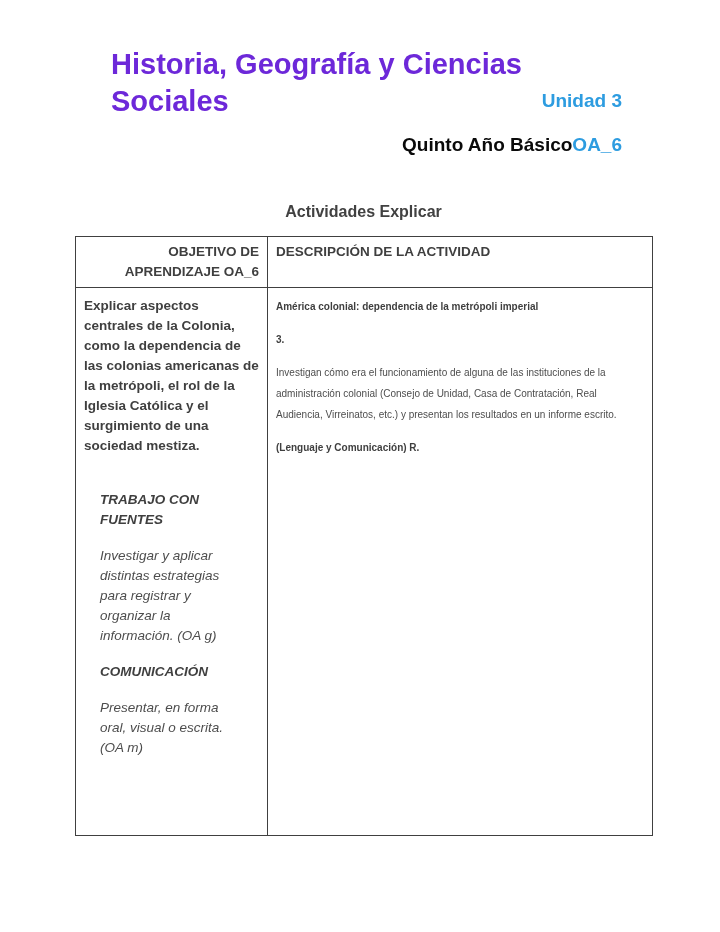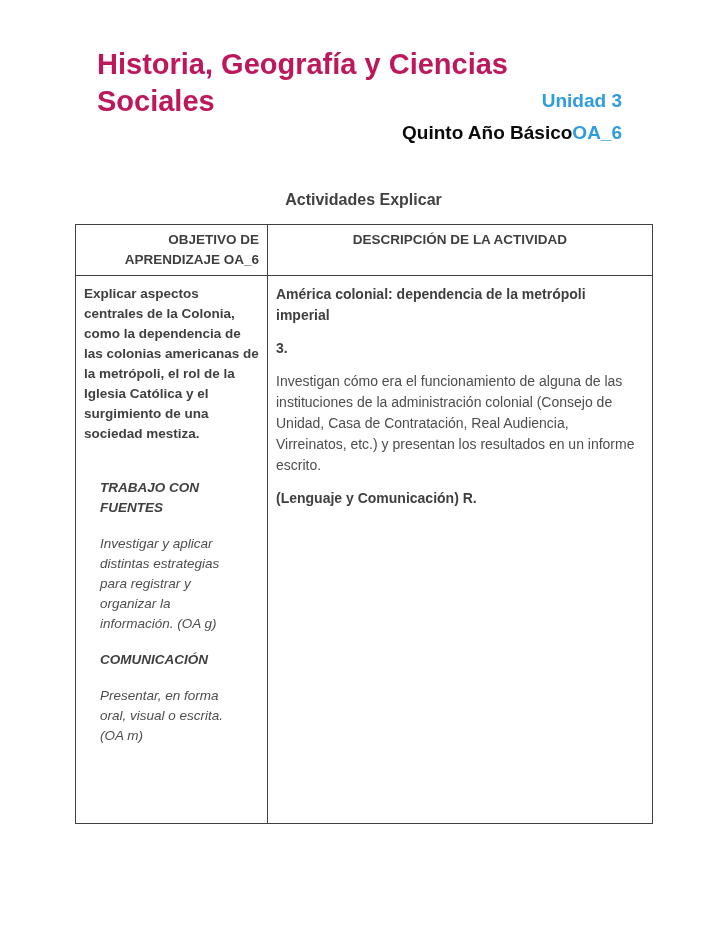--- a/index.html
+++ b/index.html
@@ -15,26 +15,26 @@
     position: relative;
     width: 720px;
     height: 932px;
     background: #ffffff;
   }
   .header {
     position: relative;
     margin: 46px 98px 0 97px; 
   }
   .doc-title {
-    margin: 0;
+    margin: 14px;
     width: 440px;
     font-size: 29px;
     line-height: 37px;
     font-weight: bold;
-    color: #be185d;
+    color: #6d28d9;
     letter-spacing: 0;
   }
   .unit-label {
     position: absolute;
     right: 0;
     top: 44px;
     font-size: 19px;
     font-weight: bold;
     color: #2d9ce0;
   }
@@ -79,30 +79,30 @@
   col.col-activity  { width: 385px; }
   th {
     font-size: 13.5px;
     line-height: 20px;
     font-weight: bold;
     color: #3f3f3f;
     padding: 5px 8px;
     height: 48px;
   }
   th.objective-header { text-align: right; }
-  th.activity-header  { text-align: center; vertical-align: top; }
+  th.activity-header  { text-align: left; vertical-align: top; }
   td.objective-cell {
     padding: 8px 6px 8px 8px;
     font-size: 13.5px;
     line-height: 20px;
     color: #4d4d4d;
   }
   td.activity-cell {
     padding: 8px 10px 8px 8px;
-    font-size: 14px;
+    font-size: 10px;
     line-height: 21px;
     color: #4d4d4d;
   }
   .objective-main {
     margin: 0 0 34px 0;
     font-weight: bold;
     color: #3f3f3f;
   }
   .obj-section { margin: 0 0 16px 0; }
   .obj-section p { margin: 16px; font-style: italic; }

